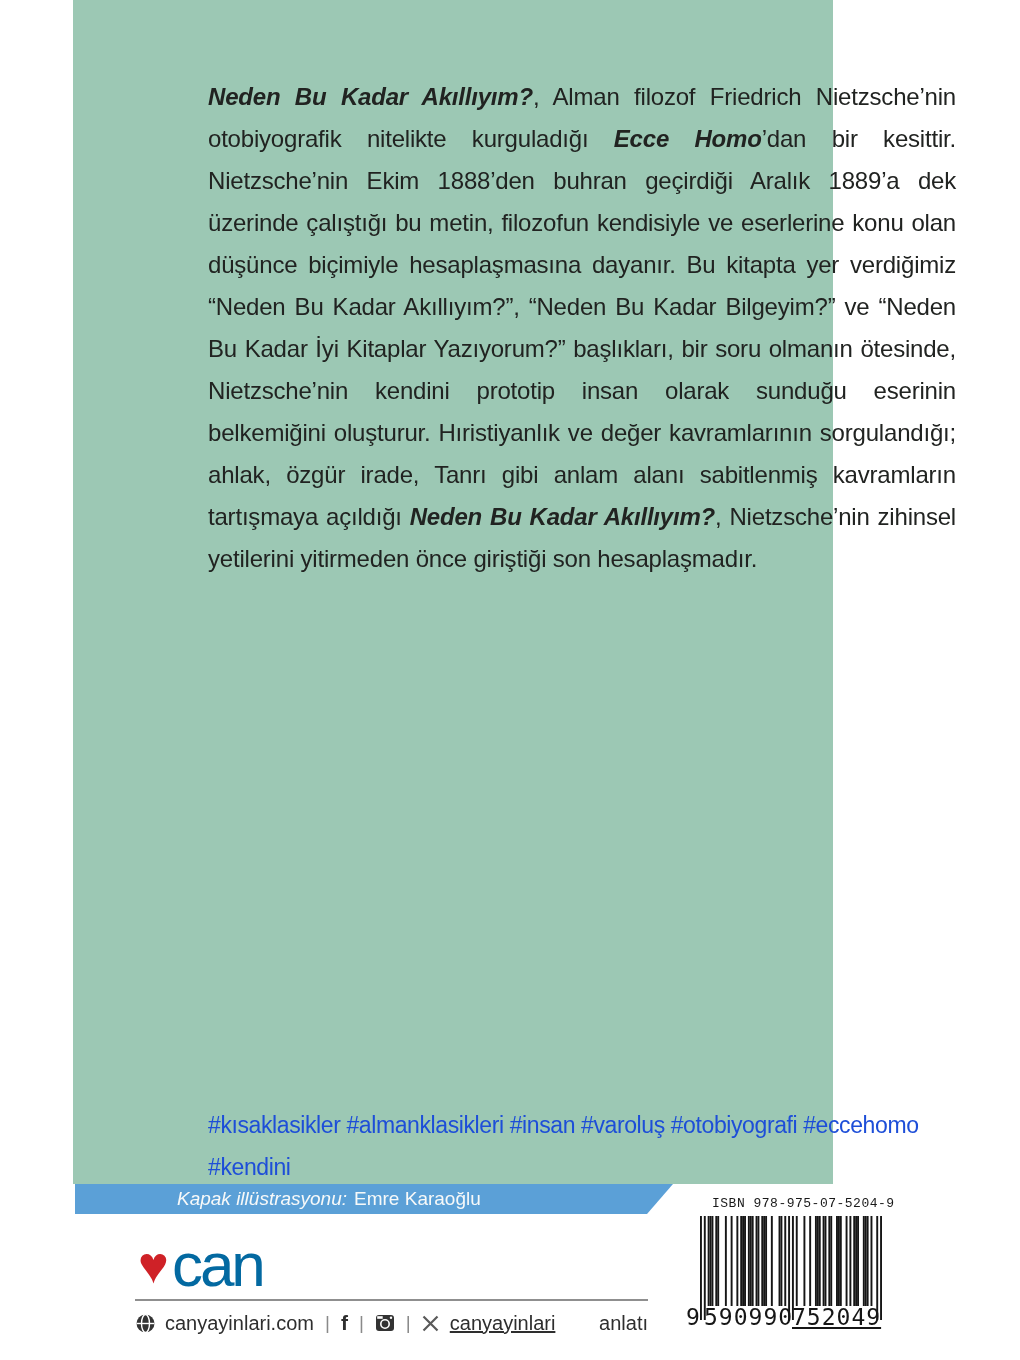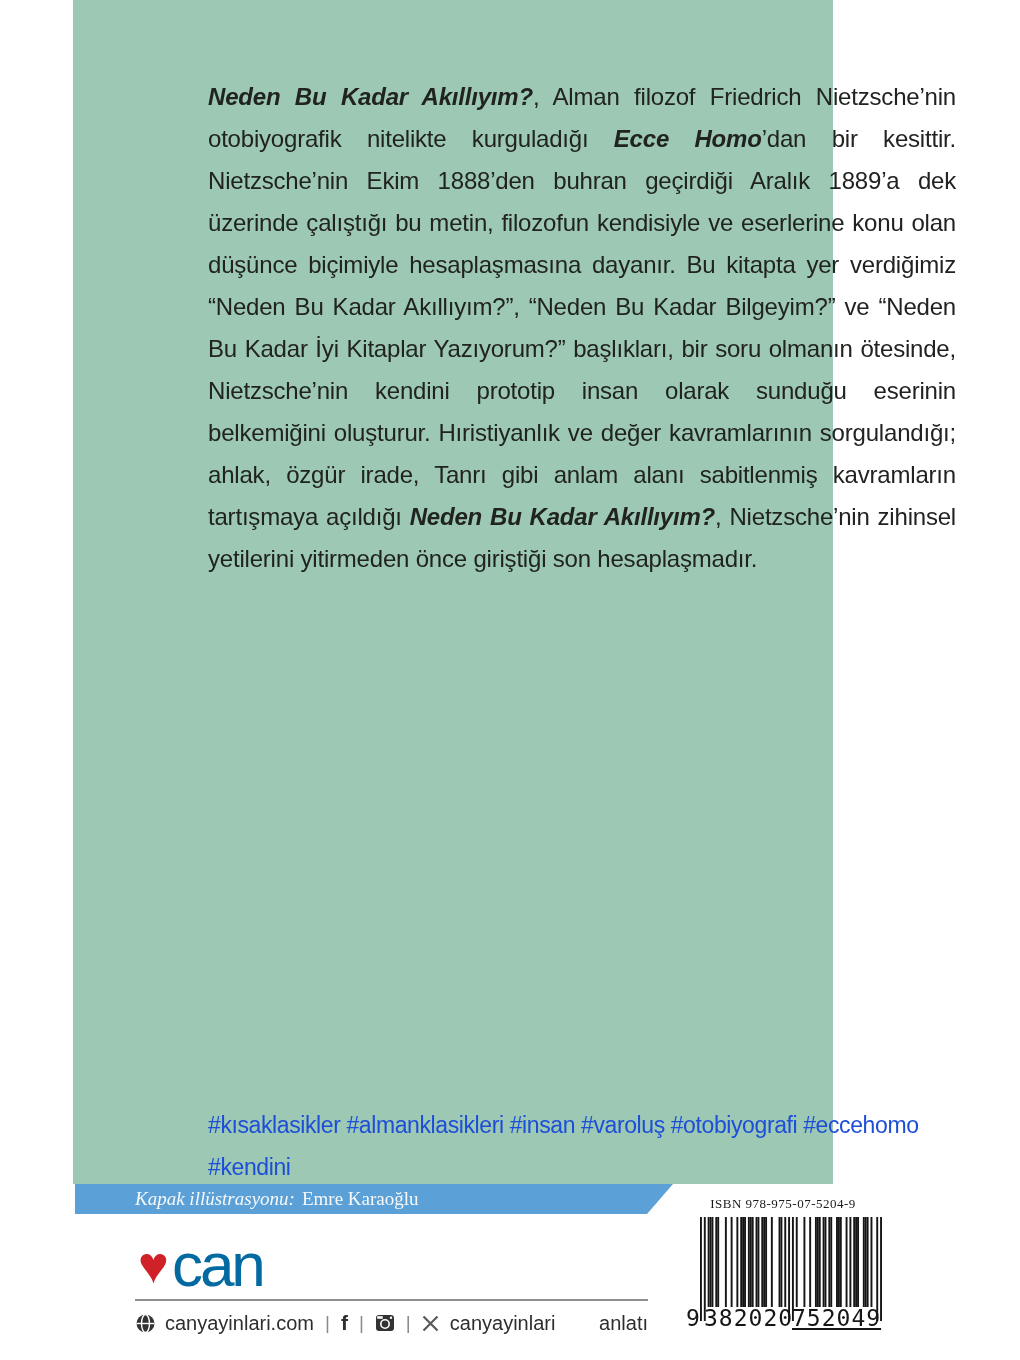--- a/index.html
+++ b/index.html
@@ -19,22 +19,22 @@
   .synopsis .bi{font-weight:bold;font-style:italic;}
   .hashtags{
     position:absolute;left:135px;top:1104px;width:800px;
     font-size:23px;line-height:42px;color:#1d4ed8;letter-spacing:-0.4px;
   }
   .hashtags div{white-space:nowrap;}
   .credit-bar{
     position:absolute;left:75px;top:1184px;width:598px;height:30px;
     background:#5ba0d7;
     clip-path:polygon(0 0,100% 0,calc(100% - 26px) 100%,0 100%);
-    color:#f7f9f9;font-family:Liberation Serif, serif;
-    font-size:19px;line-height:30px;padding-left:60px;box-sizing:border-box;
+    color:#f7f9f9;font-family:Liberation Sans, sans-serif;
+    font-size:19px;line-height:30px;padding-left:102px;box-sizing:border-box;
     white-space:nowrap;
   }
   .credit-label{font-style:italic;}
   .credit-name{margin-left:7px;}
   .logo{
     position:absolute;left:138px;top:1234px;height:62px;
     display:flex;align-items:center;
   }
   .heart{color:#cf2127;font-size:52px;line-height:52px;}
   .logo-text{
@@ -45,27 +45,27 @@
     position:absolute;left:135px;top:1299px;width:513px;height:2px;
     background:#8f8f8f;
   }
   .links{
     position:absolute;left:135px;top:1308px;width:513px;height:30px;
     display:flex;align-items:center;gap:9px;
     font-size:20px;color:#2e2e2e;
   }
   .links .sep{color:#8a8a8a;font-size:19px;padding:0 2px;}
   .links .fb{font-weight:bold;font-size:21px;color:#2e2e2e;}
-  .links .handle{margin-left:2px;}
+  .links .handle{margin-left:2px;text-decoration:underline;}
   .links .category{margin-left:auto;color:#2e2e2e;}
   .icon{display:inline-flex;align-items:center;}
   .barcode-block{position:absolute;left:686px;top:1196px;width:200px;}
   .isbn{
-    font-family:Liberation Serif, serif;font-size:13px;color:#191919;
-    letter-spacing:0.5px;white-space:nowrap;margin-left:6px;text-align:center;
+    font-family:Liberation Mono, monospace;font-size:13px;color:#191919;
+    letter-spacing:0.5px;white-space:nowrap;margin-left:26px;text-align:center;
     width:182px;
   }
   .bars{display:block;margin-left:14px;margin-top:5px;fill:#161616;}
   .ean-row{
     display:flex;margin-top:-16px;
     font-family:"DejaVu Sans Mono",monospace;font-size:23px;color:#161616;
   }
   .ean-row .d-left{width:14px;}
   .ean-row .d-g1{width:88px;text-align:center;margin-left:4px;letter-spacing:1px;}
   .ean-row .d-g2{width:88px;text-align:center;letter-spacing:1px;text-decoration:underline;}
@@ -174,18 +174,18 @@
         <rect x="164" y="0" width="2" height="90"></rect>
         <rect x="170" y="0" width="2" height="90"></rect>
         <rect x="172" y="0" width="2" height="90"></rect>
         <rect x="174" y="0" width="2" height="90"></rect>
         <rect x="178" y="0" width="2" height="90"></rect>
         <rect x="184" y="0" width="2" height="104"></rect>
         <rect x="188" y="0" width="2" height="104"></rect>
       </svg>
     <div class="ean-row">
       <span class="d-left">9</span>
-      <span class="d-g1">382020</span>
+      <span class="d-g1">590990</span>
       <span class="d-g2">752049</span>
     </div>
   </div>
 
 </div>
 
 </body></html>

